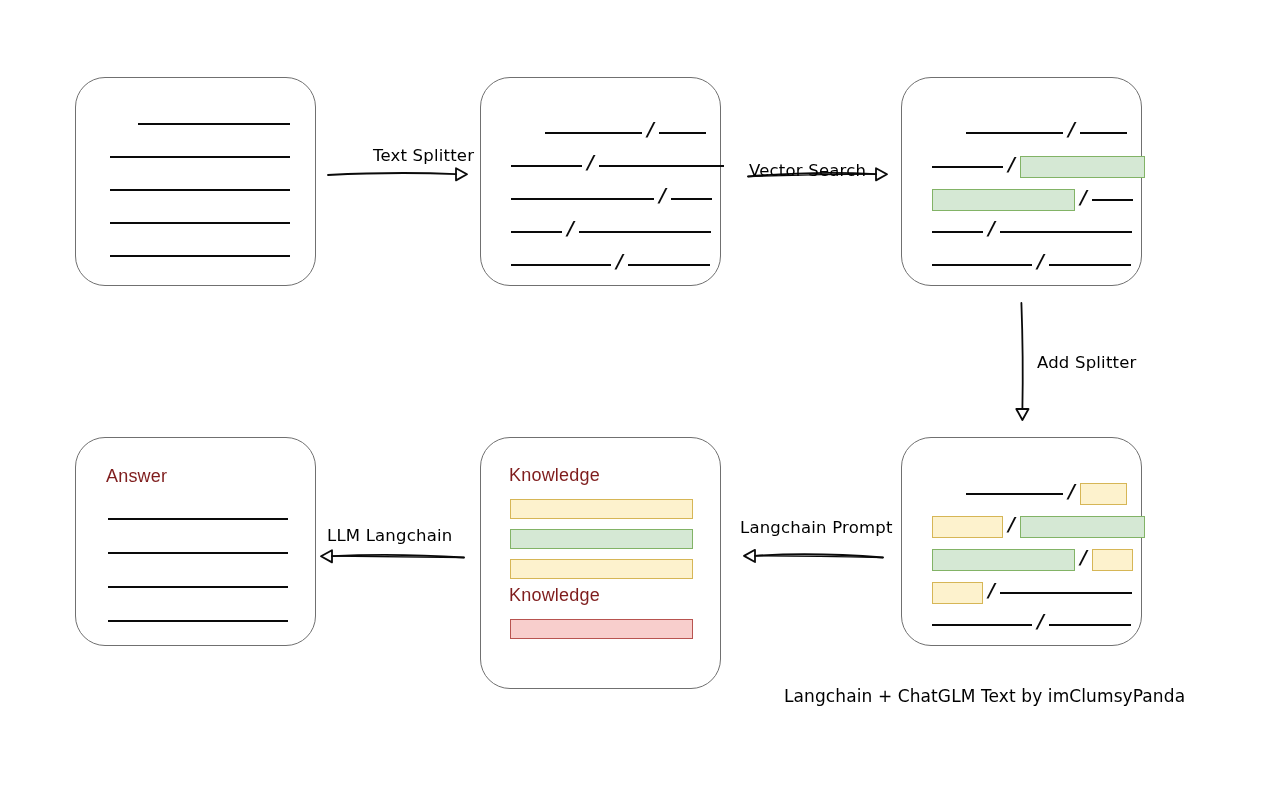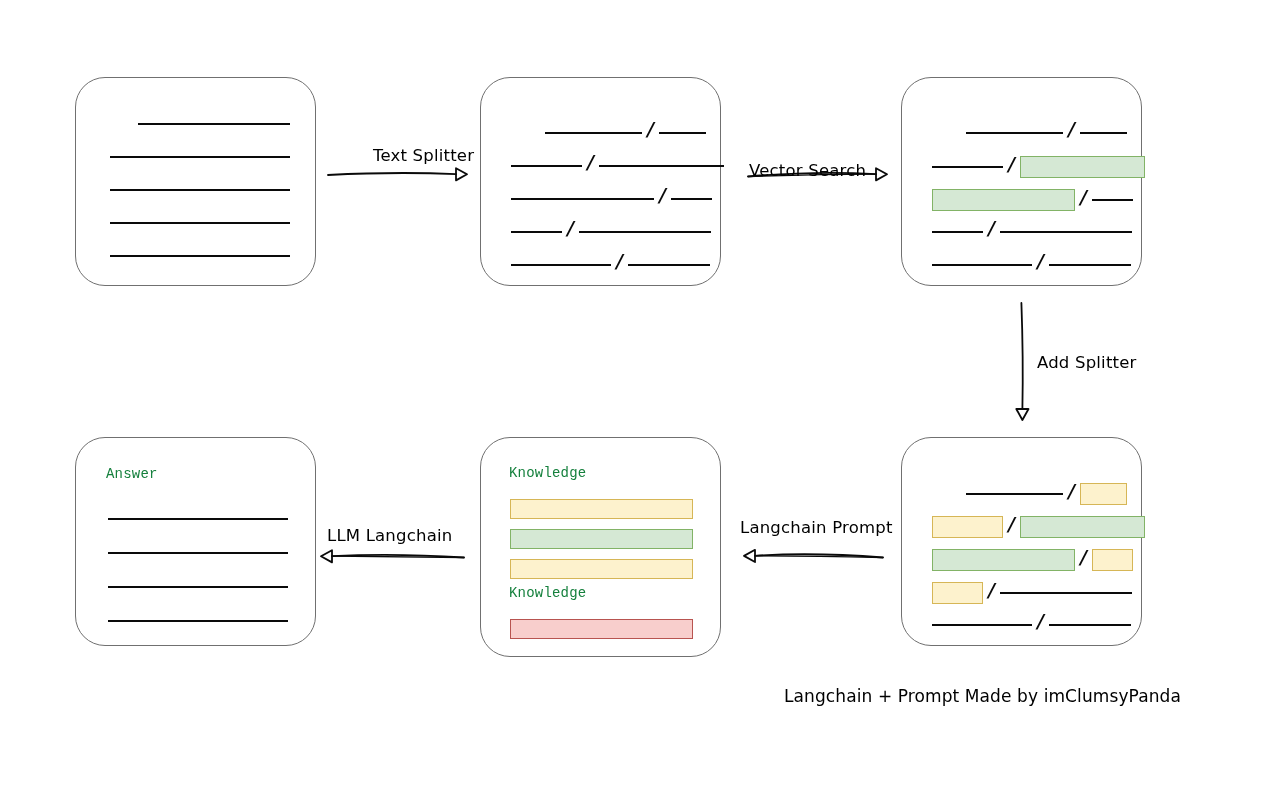--- a/index.html
+++ b/index.html
@@ -47,23 +47,23 @@
     border:1px solid #82b366;
     background:#d5e8d4;
     display:block;
   }
   .chip.green{border-color:#82b366;background:#d5e8d4;}
   .chip.yellow{border-color:#d6b656;background:#fdf2cd;}
 
   
   .card-label{
     position:absolute;
-    font-family:Liberation Mono, monospace;
-    font-size:14px;
-    color:#15803d;
+    font-family:Liberation Sans, sans-serif;
+    font-size:18px;
+    color:#7f1d1d;
     letter-spacing:.2px;
     white-space:nowrap;
   }
 
   
   .bar{
     position:absolute;
     height:20px;
     box-sizing:border-box;
   }
@@ -198,21 +198,21 @@
           <span class="ln" style="width: 132px;"></span>
         </div>
         <div class="row" style="left: 30px; top: 177px;">
           <span class="ln" style="width: 100px;"></span>
           <span class="slash">/</span>
           <span class="ln" style="width: 82px;"></span>
         </div>
       </div>
   </div>
 
-  <div class="card" style="left:480px;top:437px;width:241px;height:220px;">
+  <div class="card" style="left:480px;top:437px;width:241px;height:252px;">
     <div class="card-label" style="left:28px;top:27px;">Knowledge</div>
     <div>
         <div class="bar" style="left: 29px; top: 61px; width: 183px; background: rgb(253, 242, 205); border: 1px solid rgb(214, 182, 86);"></div>
         <div class="bar" style="left: 29px; top: 91px; width: 183px; background: rgb(213, 232, 212); border: 1px solid rgb(130, 179, 102);"></div>
         <div class="bar" style="left: 29px; top: 121px; width: 183px; background: rgb(253, 242, 205); border: 1px solid rgb(214, 182, 86);"></div>
       </div>
 
     <div class="card-label" style="left:28px;top:147px;">Knowledge</div>
     <div>
         <div class="bar" style="left: 29px; top: 181px; width: 183px; background: rgb(248, 206, 204); border: 1px solid rgb(184, 84, 80);"></div>
@@ -273,15 +273,15 @@
 
   <div class="arrow" style="left:318px;top:547px;width:146px;height:18px;">
     <svg width="146" height="18" viewBox="0 0 146 18" aria-hidden="true">
       <path d="M146 10.5 Q76 6 14 9.2" fill="none" stroke="#0a0a0a" stroke-width="1.8" stroke-linecap="round"></path>
       <path d="M146 10.5 Q76 9.6 14 9.2" fill="none" stroke="#0a0a0a" stroke-width="1.3" stroke-linecap="round"></path>
       <path d="M14 3.2 L3 9.3 L14 15.4 Z" fill="none" stroke="#0a0a0a" stroke-width="1.8" stroke-linejoin="round"></path>
     </svg>
   </div>
   <div class="arrow-label" style="left:327px;top:526px;">LLM Langchain</div>
 
-  <div class="caption" style="left:784px;top:686px;">Langchain + Prompt Made by imClumsyPanda</div>
+  <div class="caption" style="left:784px;top:686px;">Langchain + ChatGLM Text by imClumsyPanda</div>
 
 </div>
 
 </body></html>

